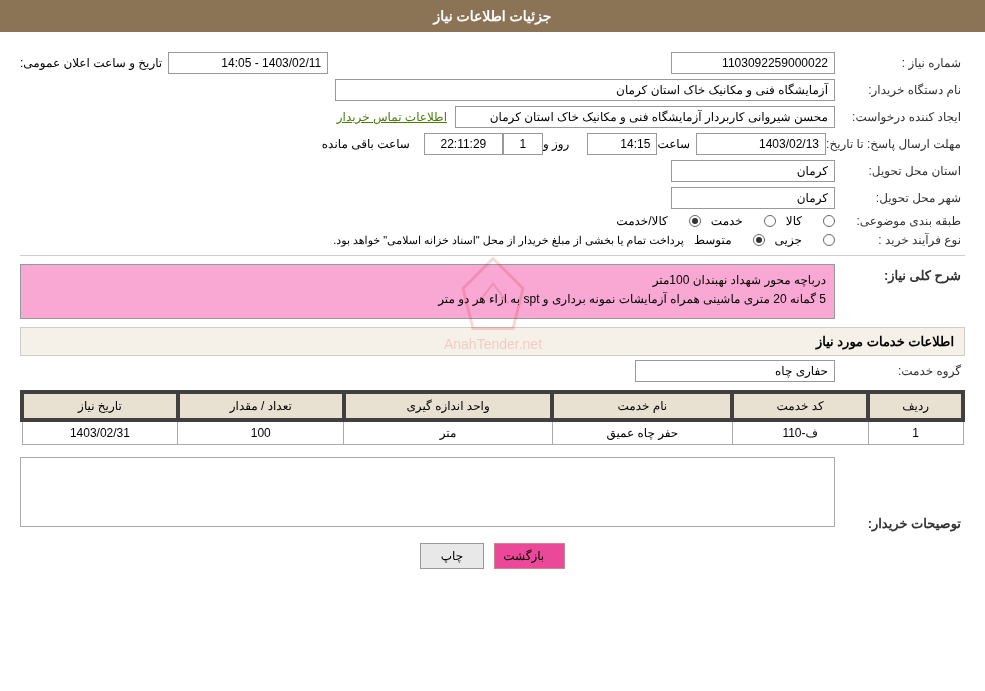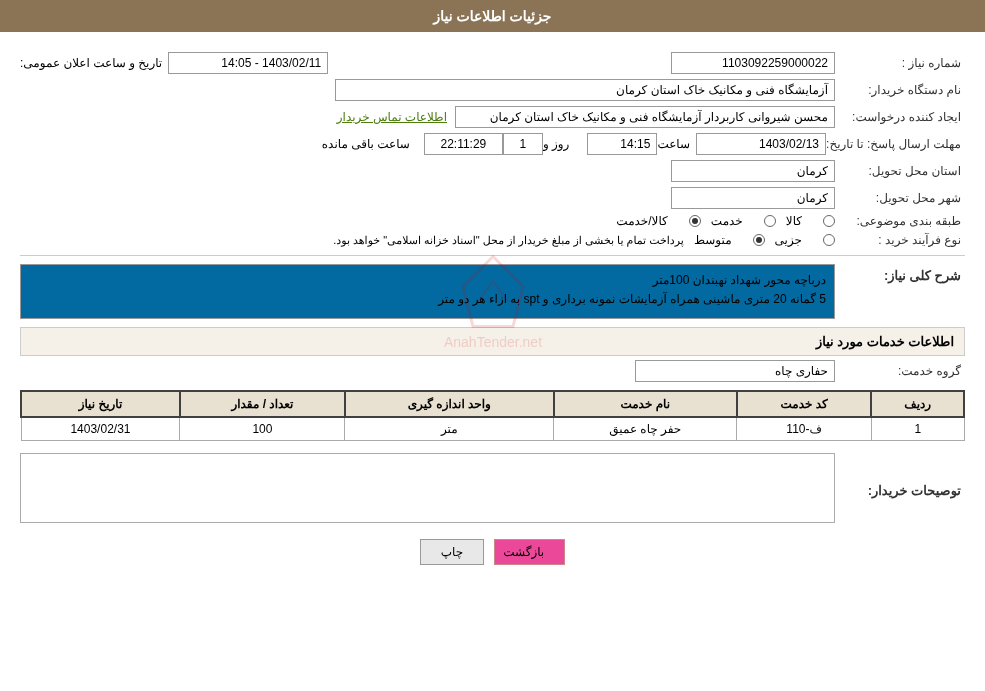--- a/index.html
+++ b/index.html
@@ -83,39 +83,39 @@
     .section-header {
       background: #f5f0e8;
       border: 1px solid #ccc;
       padding: 6px 10px;
       font-weight: bold;
       font-size: 13px;
       margin: 8px 0 4px 0;
     }
     .description-box {
       border: 1px solid #999;
-      background: #0369a1;
+      background: #f9a8d4;
       padding: 6px 8px;
       min-height: 55px;
       width: 100%;
       text-align: right;
       direction: rtl;
       line-height: 1.6;
     }
     .services-table {
       width: 100%;
       border-collapse: collapse;
       margin: 8px 0;
     }
     .services-table th {
       background: #e8e0d0;
-      border: 2px solid #404040;
+      border: 4px solid #404040;
       padding: 5px 8px;
       text-align: center;
-      font-weight: bold;
+      font-weight: normal;
     }
     .services-table td {
       border: 1px solid #aaa;
       padding: 4px 8px;
       text-align: center;
     }
     .services-table tr:nth-child(even) td {
       background: #f9f9f9;
     }
     .textarea-box {
@@ -302,21 +302,21 @@
             <td>1</td>
             <td>ف-110</td>
             <td>حفر چاه عمیق</td>
             <td>متر</td>
             <td>100</td>
             <td>1403/02/31</td>
           </tr>
         </tbody>
     </table>
 
-    <div class="info-row" style="align-items:center;">
+    <div class="info-row" style="align-items:flex-end;">
       <span class="info-label" style="padding-top:4px;font-weight:bold;font-size:13px;">توصیحات خریدار:</span>
       <textarea class="textarea-box" rows="4" style=""></textarea>
     </div>
 
     <div class="buttons-row">
       <button class="btn btn-back">بازگشت</button>
       <button class="btn btn-print">چاپ</button>
     </div>
 
   </div>

